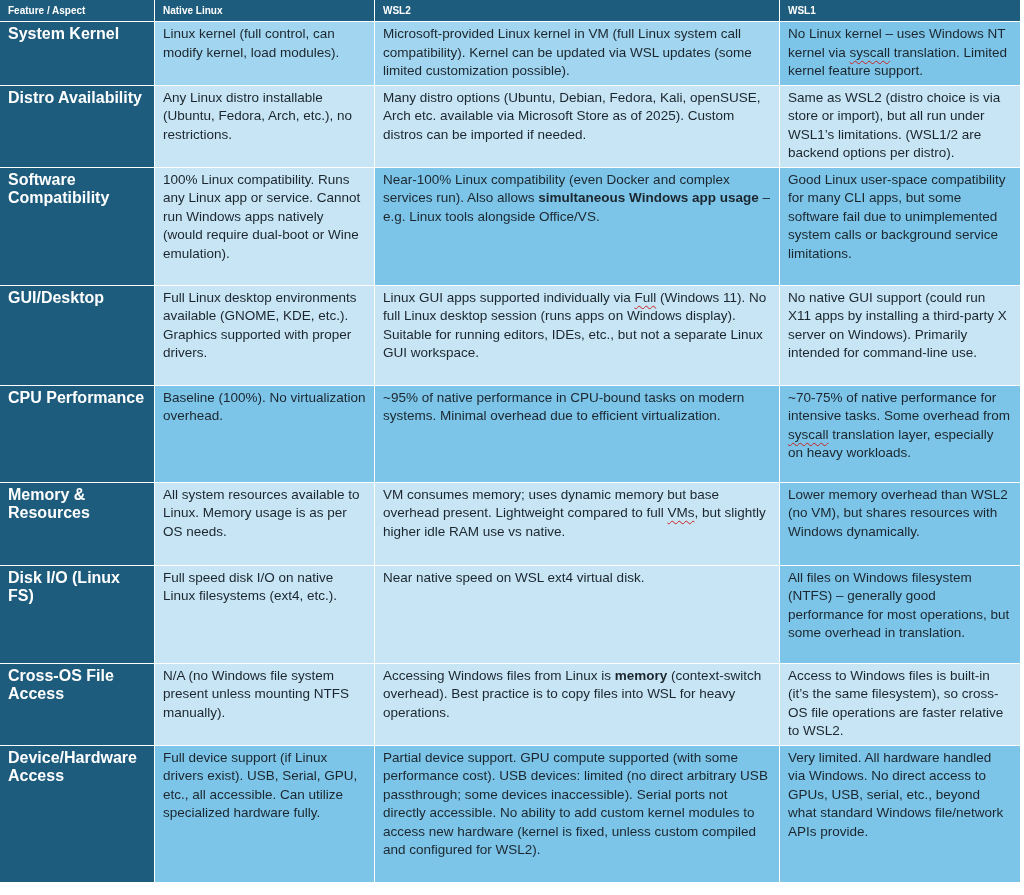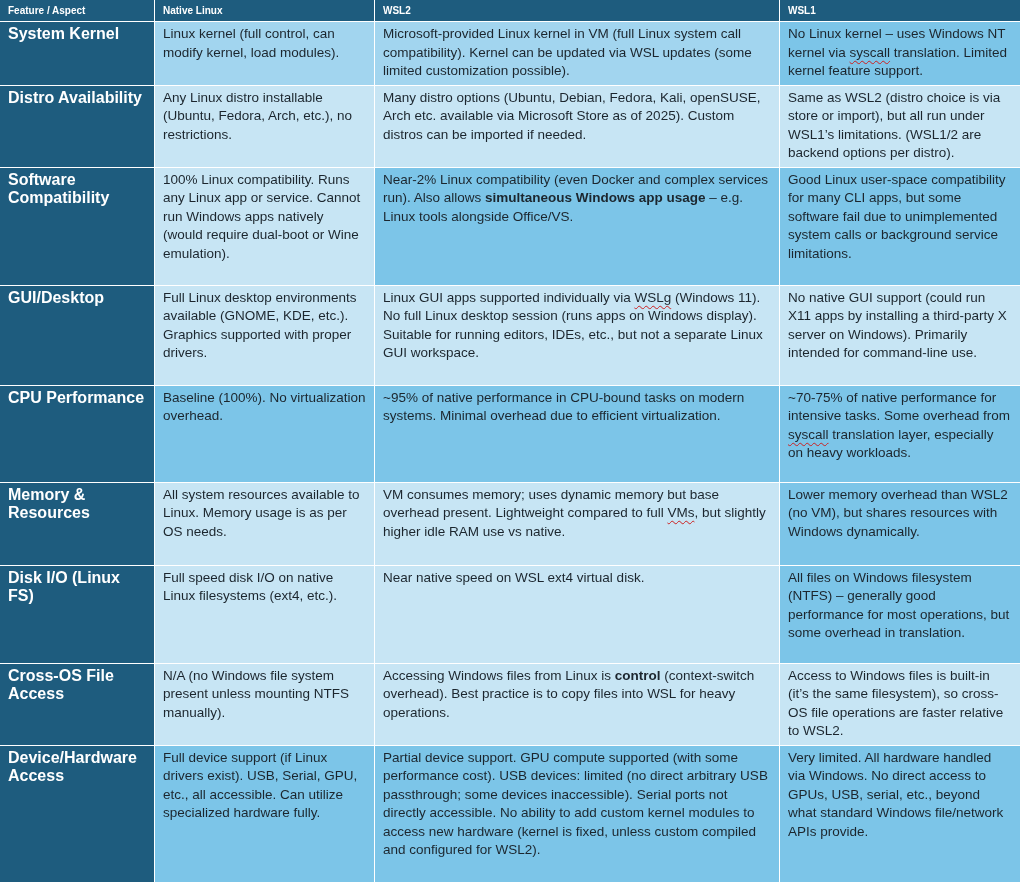--- a/index.html
+++ b/index.html
@@ -103,27 +103,27 @@
         <tr style="height: 76px;">
           <th class="feature">Distro Availability</th>
           <td class="pale"><span>Any Linux distro installable (Ubuntu, Fedora, Arch, etc.), no restrictions.</span></td>
           <td class="pale"><span>Many distro options (Ubuntu, Debian, Fedora, Kali, openSUSE, Arch etc. available via Microsoft Store as of 2025). Custom distros can be imported if needed.</span></td>
           <td class="pale"><span>Same as WSL2 (distro choice is via store or import), but all run under WSL1’s limitations. (WSL1/2 are backend options per distro).</span></td>
         </tr>
         <tr style="height: 118px; padding-left: 32px;">
           <th class="feature">Software
 Compatibility</th>
           <td class="pale"><span>100% Linux compatibility. Runs any Linux app or service. Cannot run Windows apps natively (would require dual-boot or Wine emulation).</span></td>
-          <td class="medium"><span>Near-2% Linux compatibility (even Docker and complex services run). Also allows </span><b>simultaneous Windows app usage</b><span> – e.g. Linux tools alongside Office/VS.</span></td>
+          <td class="medium"><span>Near-100% Linux compatibility (even Docker and complex services run). Also allows </span><b>simultaneous Windows app usage</b><span> – e.g. Linux tools alongside Office/VS.</span></td>
           <td class="medium"><span>Good Linux user-space compatibility for many CLI apps, but some software fail due to unimplemented system calls or background service limitations.</span></td>
         </tr>
         <tr style="height: 100px; padding-left: 24px;">
           <th class="feature">GUI/Desktop</th>
           <td class="pale"><span>Full Linux desktop environments available (GNOME, KDE, etc.). Graphics supported with proper drivers.</span></td>
-          <td class="pale"><span>Linux GUI apps supported individually via </span><span class="sq">WSLg</span><span> (Windows 11). No full Linux desktop session (runs apps on Windows display). Suitable for running editors, IDEs, etc., but not a separate Linux GUI workspace.</span></td>
+          <td class="pale"><span>Linux GUI apps supported individually via </span><span class="sq">Full</span><span> (Windows 11). No full Linux desktop session (runs apps on Windows display). Suitable for running editors, IDEs, etc., but not a separate Linux GUI workspace.</span></td>
           <td class="pale"><span>No native GUI support (could run X11 apps by installing a third-party X server on Windows). Primarily intended for command-line use.</span></td>
         </tr>
         <tr style="height: 97px; margin-left: 45px;">
           <th class="feature">CPU Performance</th>
           <td class="medium"><span>Baseline (100%). No virtualization overhead.</span></td>
           <td class="medium"><span>~95% of native performance in CPU-bound tasks on modern systems. Minimal overhead due to efficient virtualization.</span></td>
           <td class="medium"><span>~70-75% of native performance for intensive tasks. Some overhead from </span><span class="sq">syscall</span><span> translation layer, especially on heavy workloads.</span></td>
         </tr>
         <tr style="height: 83px; border-radius: 20px;">
           <th class="feature">Memory &amp;
@@ -135,21 +135,21 @@
         <tr style="height: 98px; padding-left: 16px;">
           <th class="feature">Disk I/O (Linux FS)</th>
           <td class="pale"><span>Full speed disk I/O on native Linux filesystems (ext4, etc.).</span></td>
           <td class="pale"><span>Near native speed on WSL ext4 virtual disk.</span></td>
           <td class="medium"><span>All files on Windows filesystem (NTFS) – generally good performance for most operations, but some overhead in translation.</span></td>
         </tr>
         <tr style="height: 82px;">
           <th class="feature">Cross-OS File
 Access</th>
           <td class="pale"><span>N/A (no Windows file system present unless mounting NTFS manually).</span></td>
-          <td class="pale"><span>Accessing Windows files from Linux is </span><b>control</b><span> (context-switch overhead). Best practice is to copy files into WSL for heavy operations.</span></td>
+          <td class="pale"><span>Accessing Windows files from Linux is </span><b>memory</b><span> (context-switch overhead). Best practice is to copy files into WSL for heavy operations.</span></td>
           <td class="pale"><span>Access to Windows files is built-in (it’s the same filesystem), so cross-OS file operations are faster relative to WSL2.</span></td>
         </tr>
         <tr style="height: 137px;">
           <th class="feature">Device/Hardware
 Access</th>
           <td class="medium"><span>Full device support (if Linux drivers exist). USB, Serial, GPU, etc., all accessible. Can utilize specialized hardware fully.</span></td>
           <td class="medium"><span>Partial device support. GPU compute supported (with some performance cost). USB devices: limited (no direct arbitrary USB passthrough; some devices inaccessible). Serial ports not directly accessible. No ability to add custom kernel modules to access new hardware (kernel is fixed, unless custom compiled and configured for WSL2).</span></td>
           <td class="medium"><span>Very limited. All hardware handled via Windows. No direct access to GPUs, USB, serial, etc., beyond what standard Windows file/network APIs provide.</span></td>
         </tr>
       </tbody>

